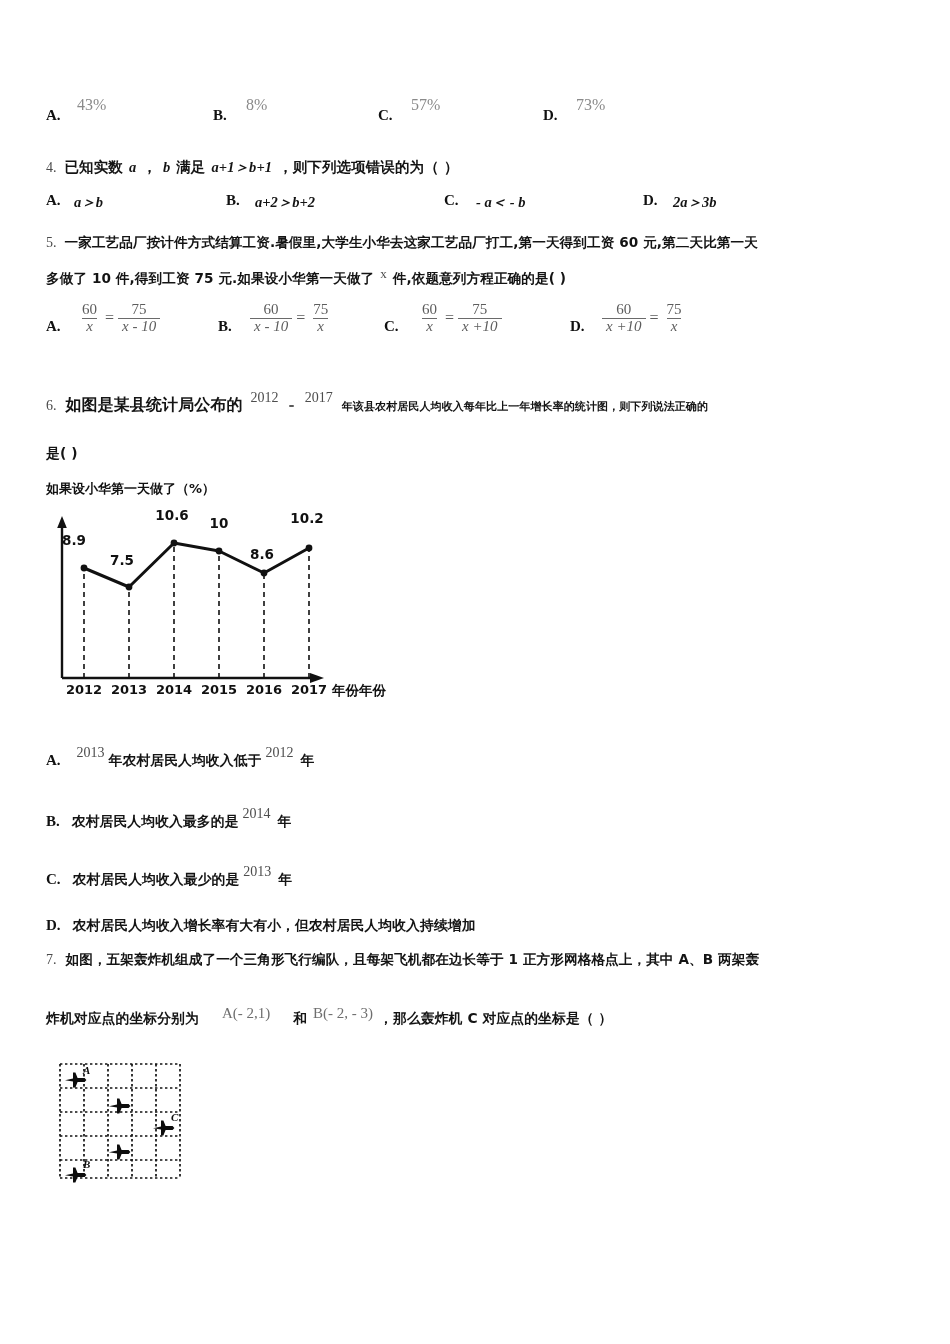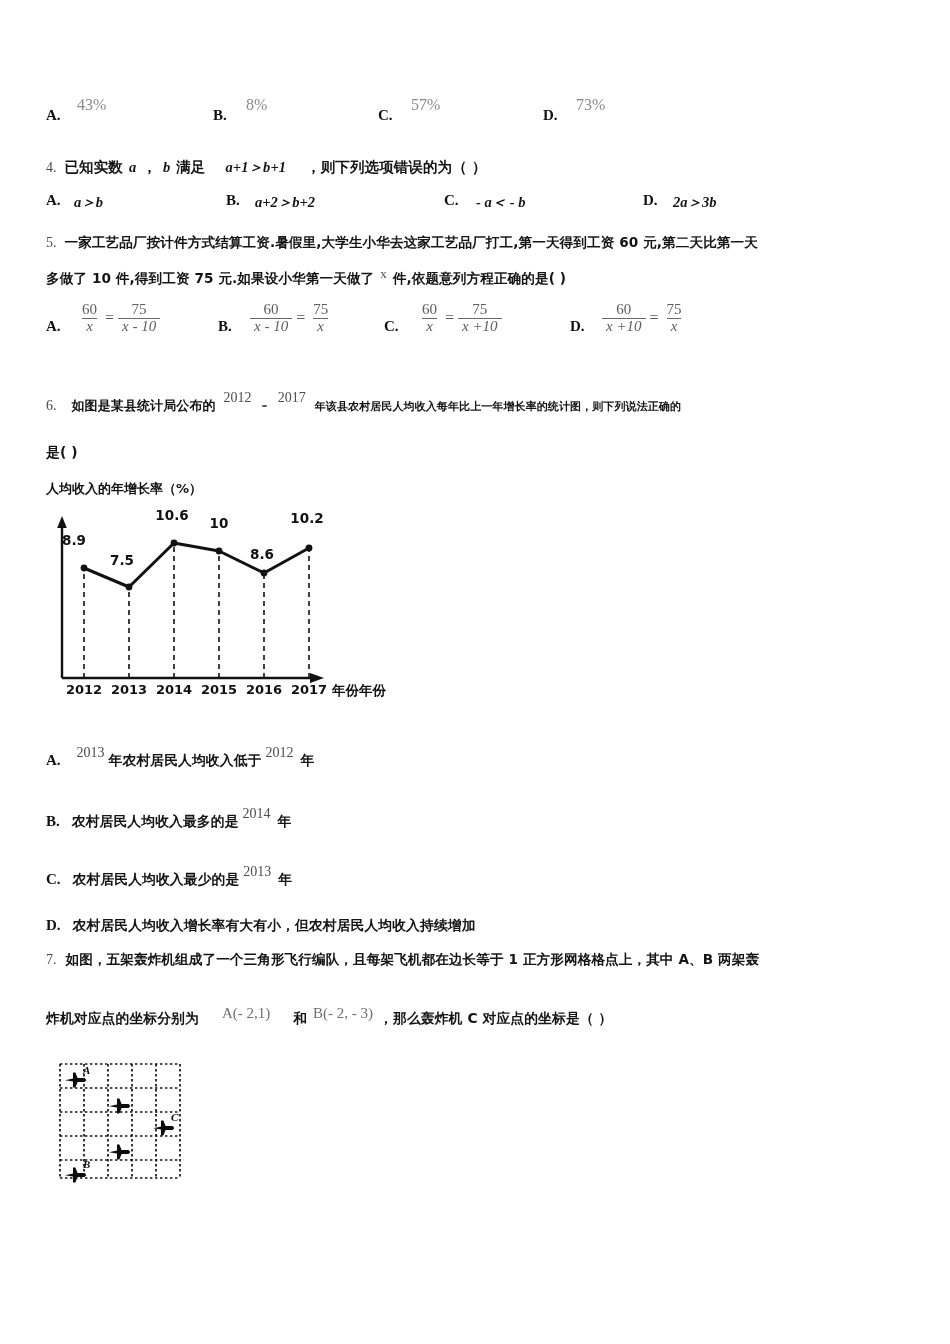--- a/index.html
+++ b/index.html
@@ -174,21 +174,21 @@
   </div>
 
   <div class="abs" style="left:46px; top:158px; width:880px;">
     <div style="white-space:nowrap;">
       <span class="qnum">4.</span>
       <span class="qline" style="margin-left:4px;">已知实数</span>
       <span class="mathit qline" style="margin:0 2px;">a</span>
       <span class="qline">，</span>
       <span class="mathit qline" style="margin:0 2px;">b</span>
       <span class="qline">满足</span>
-      <span class="mathit qline" style="margin:0 16px;">a+1＞b+1</span>
+      <span class="mathit qline" style="margin:0 2px;">a+1＞b+1</span>
       <span class="qline">，则下列选项错误的为（      ）</span>
     </div>
   </div>
 
   <div class="abs" style="left:46px; top:192px; width:880px; height:26px;">
     <span class="abs opt-letter" style="left:0px; top:0px;">A.</span>
     <span class="abs opt-body mathit" style="left:28px; top:1px;">a＞b</span>
 
     <span class="abs opt-letter" style="left:180px; top:0px;">B.</span>
     <span class="abs opt-body mathit" style="left:209px; top:1px;">a+2＞b+2</span>
@@ -263,33 +263,33 @@
       <span class="frac">
         <span class="num">75</span>
         <span class="den fvar">x</span>
       </span>
     </span>
   </div>
 
   <div class="abs" style="left:46px; top:390px; width:890px;">
     <div style="white-space:nowrap;">
       <span class="qnum">6.</span>
-      <span class="qline" style="margin-left:11px; font-size:13px;">如图是某县统计局公布的</span>
+      <span class="qline" style="margin-left:5px; font-size:16px;">如图是某县统计局公布的</span>
       <span class="sup-num" style="margin-left:4px;">2012</span>
       <span class="qline" style="color:#5a5a5a; margin:0 6px;">-</span>
       <span class="sup-num">2017</span>
       <span class="qline" style="margin-left:5px; font-size:11px;">年该县农村居民人均收入每年比上一年增长率的统计图，则下列说法正确的</span>
     </div>
     <div style="margin-top:28px;">
       <span class="qline" style="font-size:13.8px;">是(  )</span>
     </div>
   </div>
 
   <div id="chart-figure">
-    <div class="chart-title">人均收入的年增长率（%）</div>
+    <div class="chart-title">如果设小华第一天做了（%）</div>
 
     <svg width="400" height="190" viewBox="0 0 400 190" style="position:absolute; left:0; top:20px;">
 
       <line x1="18" y1="178" x2="18" y2="26" stroke="#111" stroke-width="2.4"></line>
       <polygon points="18,16 13.2,28 22.8,28" fill="#111"></polygon>
 
       <line x1="18" y1="178" x2="268" y2="178" stroke="#111" stroke-width="2.4"></line>
       <polygon points="280,178 266,173 266,183" fill="#111"></polygon>
 
       <g stroke="#111" stroke-width="1.6" stroke-dasharray="5,4">

